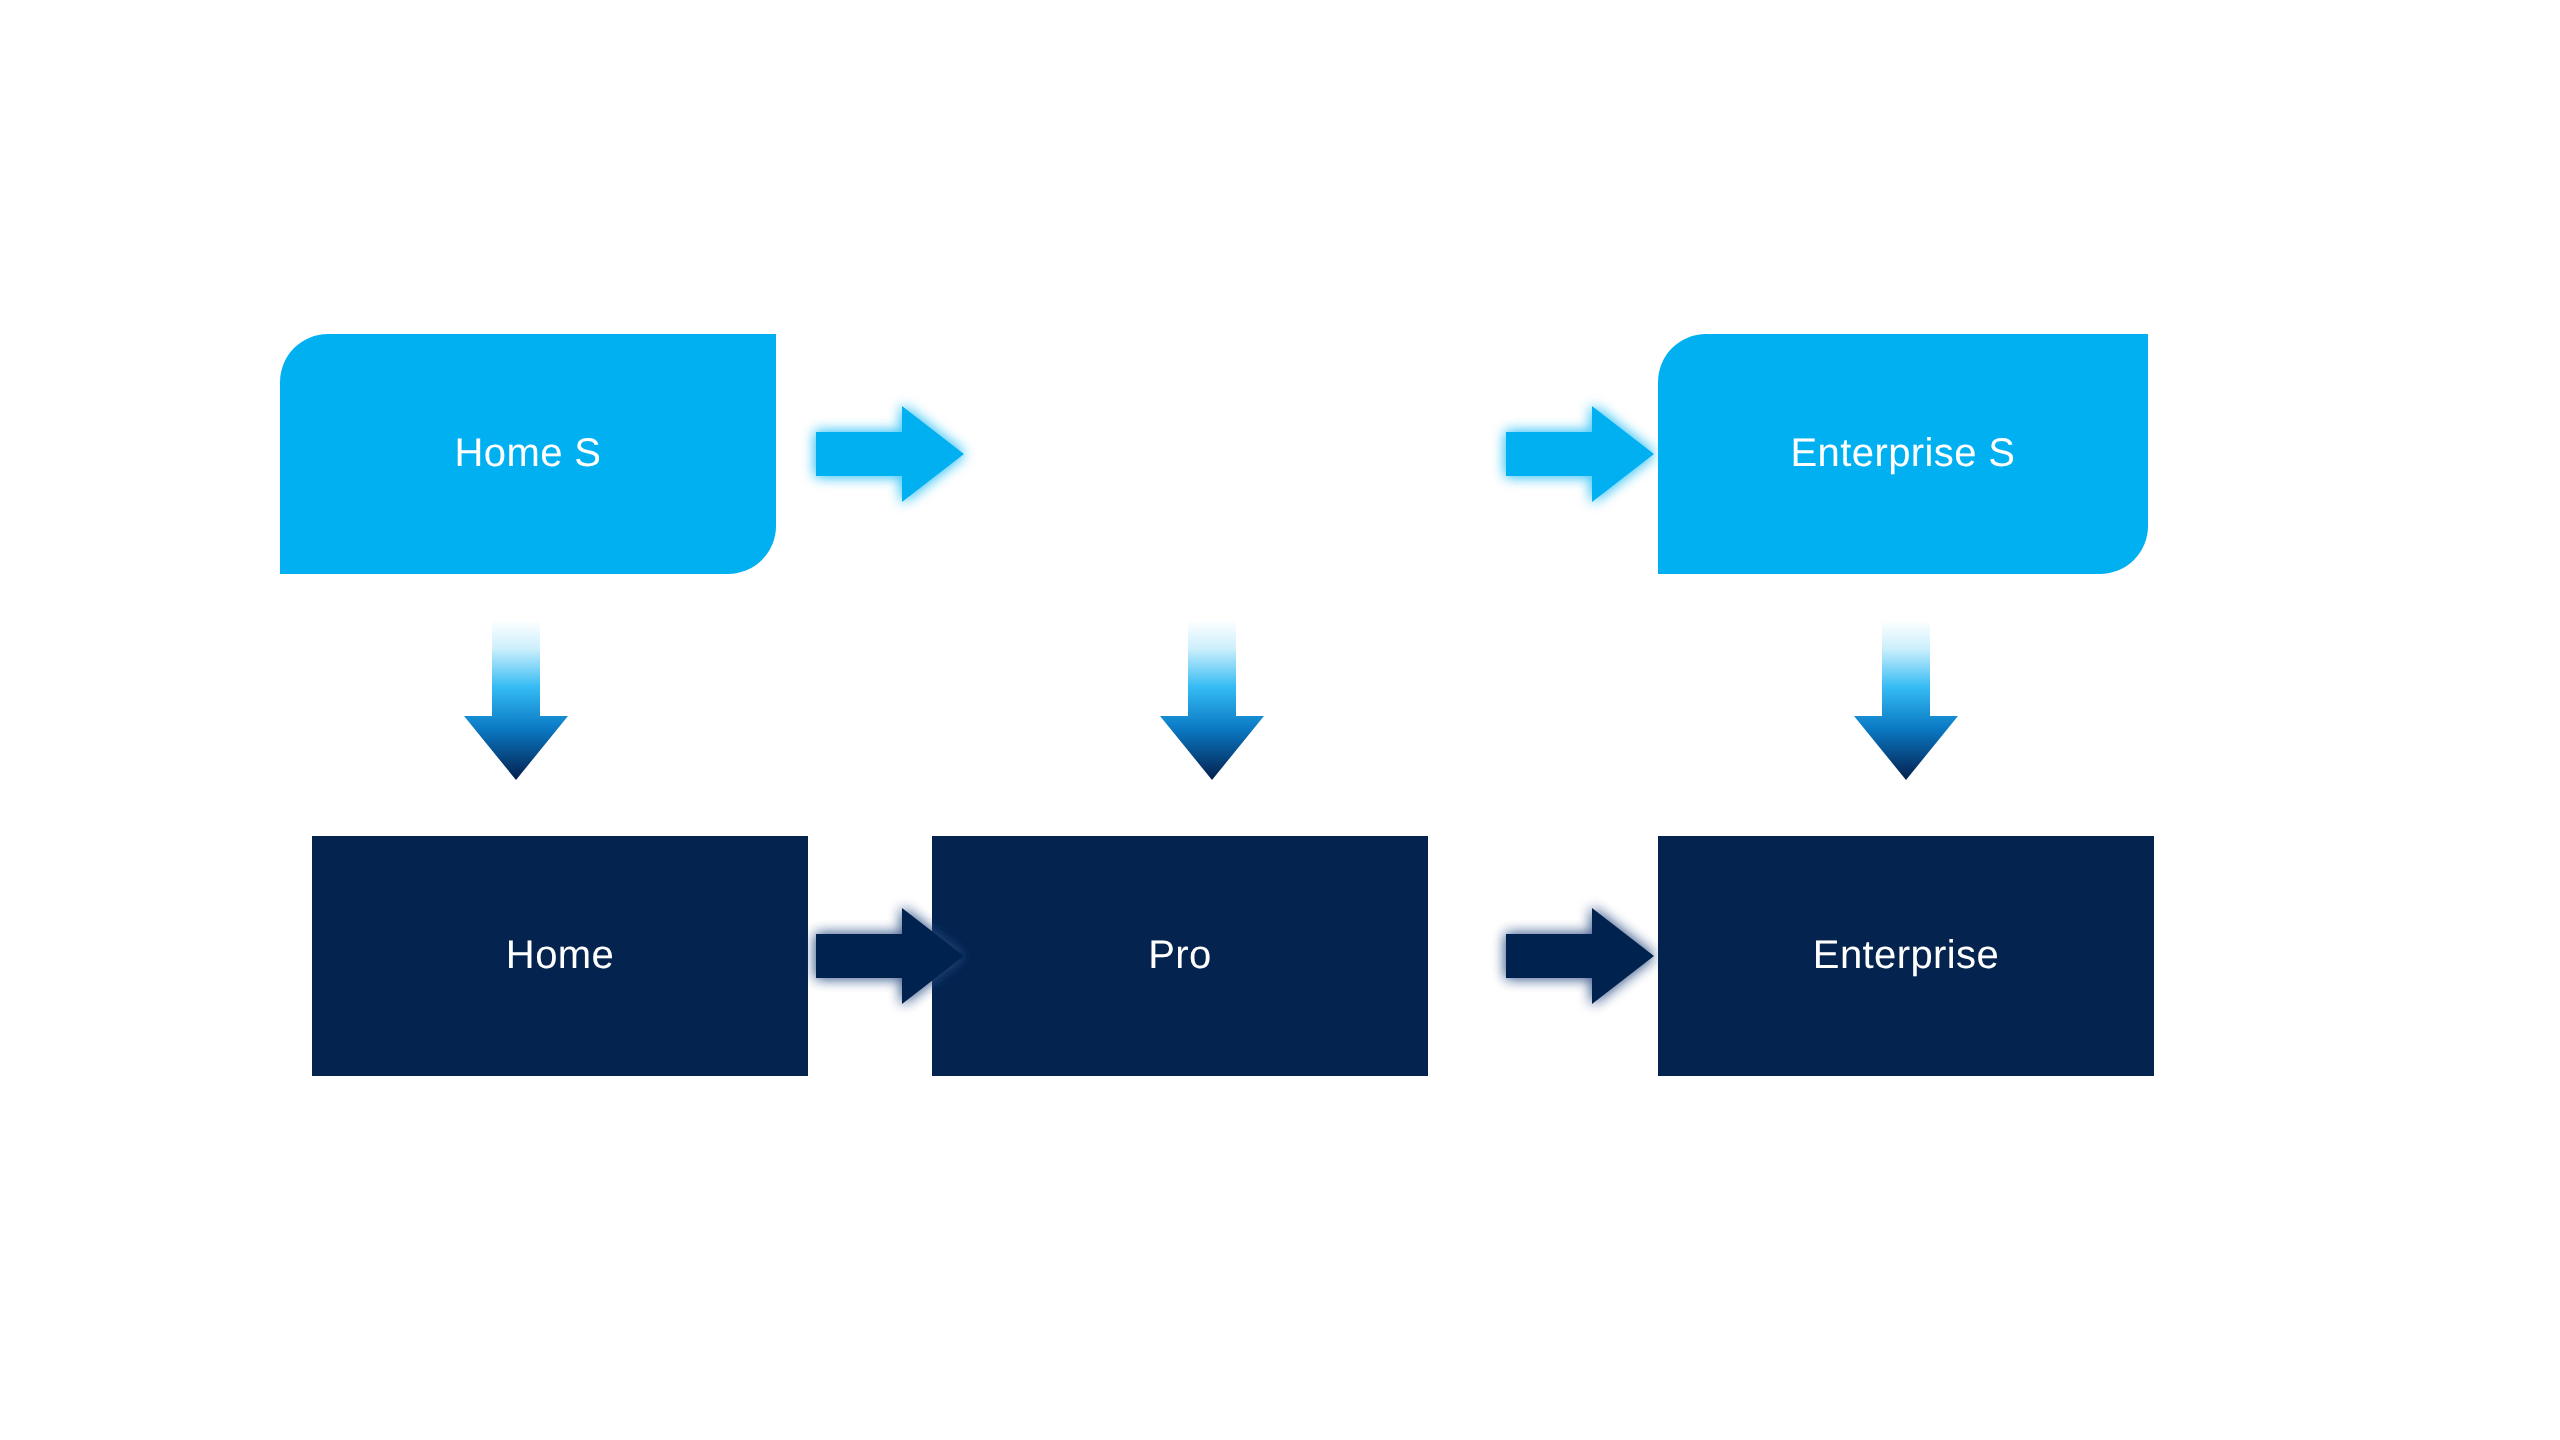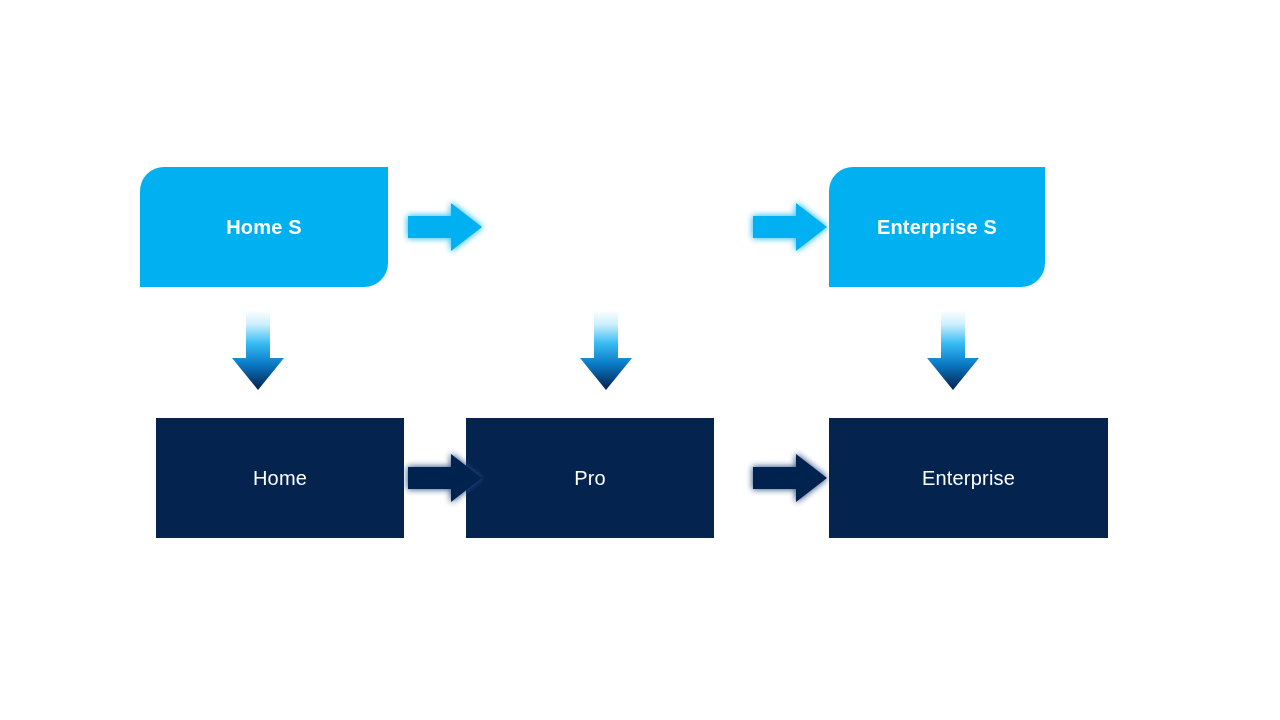--- a/index.html
+++ b/index.html
@@ -34,21 +34,20 @@
     font-size: 20px;
     font-weight: 400;
     letter-spacing: 0.2px;
     line-height: 1.2;
     text-align: center;
     user-select: none;
   }
   .node-top {
     background: #00b0f0;
     border-radius: 24px 0 24px 0;
-    font-weight: bold;
   }
   .node-bottom {
     background: #04244f;
     border-radius: 0;
   }
   .node-label {
     display: block;
     pointer-events: none;
   }
 
@@ -99,33 +98,33 @@
         </feMerge>
       </filter>
     </defs>
   </svg>
 
   <div class="node node-top" style="left:140px; top:167px; width:248px; height:120px;">
     <span class="node-label">Home S</span>
   </div>
 
 
-  <div class="node node-top" style="left:829px; top:167px; width:216px; height:120px;">
+  <div class="node node-top" style="left:829px; top:167px; width:245px; height:120px;">
     <span class="node-label">Enterprise S</span>
   </div>
 
   <div class="node node-bottom" style="left:156px; top:418px; width:248px; height:120px;">
     <span class="node-label">Home</span>
   </div>
 
   <div class="node node-bottom" style="left:466px; top:418px; width:248px; height:120px;">
     <span class="node-label">Pro</span>
   </div>
 
-  <div class="node node-bottom" style="left:829px; top:418px; width:279px; height:120px;">
+  <div class="node node-bottom" style="left:829px; top:418px; width:248px; height:120px;">
     <span class="node-label">Enterprise</span>
   </div>
 
   <div class="arrow" style="left:403px; top:196px; width:84px; height:62px;">
     <svg width="84" height="62" viewBox="0 0 84 62">
       <polygon points="5,20 48,20 48,7 79,31 48,55 48,42 5,42" fill="#00b0f0" filter="url(#glowBlue)"></polygon>
     </svg>
   </div>
 
   <div class="arrow" style="left:748px; top:196px; width:84px; height:62px;">

